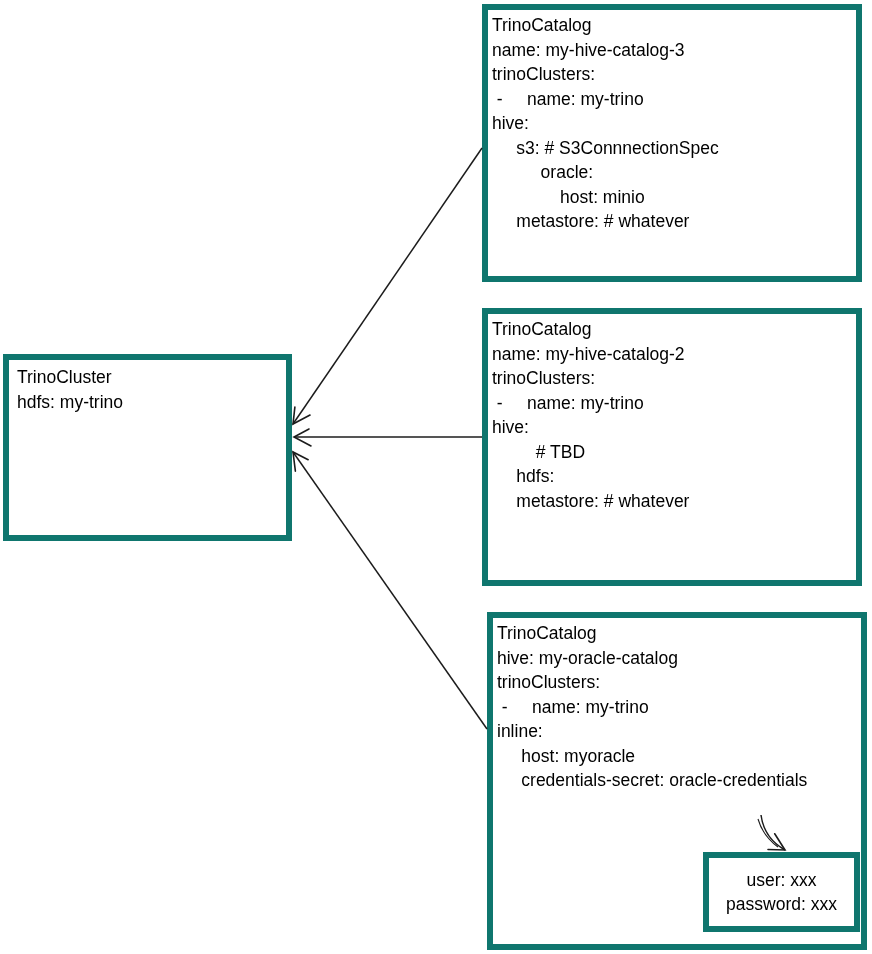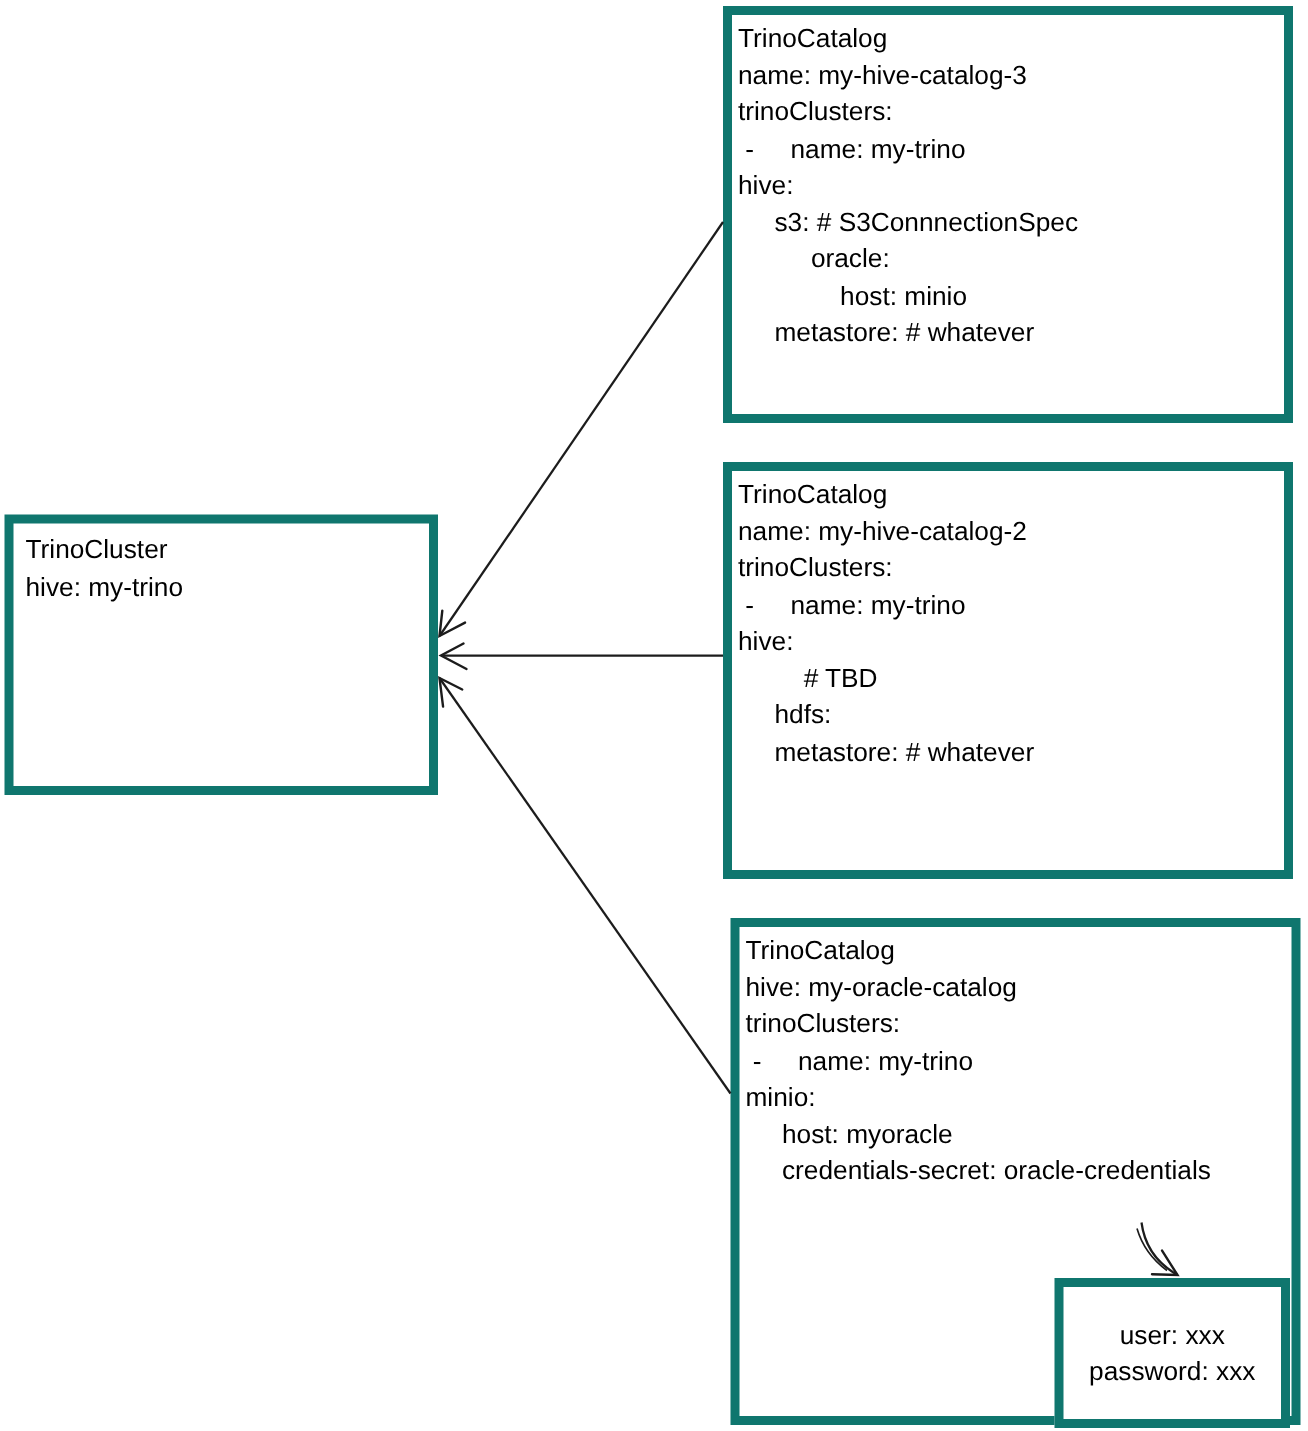--- a/index.html
+++ b/index.html
@@ -31,21 +31,21 @@
     font-size: 17.5px;
     line-height: 24.5px;
     padding: 3px 4px;
     z-index: 2;
   }
   .tl {
     white-space: pre;
   }
   #cluster-box {
     left: 3px;
-    top: 343px;
+    top: 354px;
     width: 289px;
     height: 187px;
     padding: 5px 8px;
   }
   #catalog-box-1 {
     left: 482px;
     top: 4px;
     width: 380px;
     height: 278px;
   }
@@ -58,21 +58,21 @@
   #catalog-box-3 {
     left: 487px;
     top: 612px;
     width: 380px;
     height: 338px;
   }
   #secret-box {
     left: 703px;
     top: 852px;
     width: 157px;
-    height: 100px;
+    height: 80px;
     z-index: 3;
     display: flex;
     flex-direction: column;
     justify-content: center;
     align-items: center;
     padding: 12px;
   }
 </style>
 </head>
 <body>
@@ -87,21 +87,21 @@
     </defs>
     <line x1="482" y1="148" x2="293" y2="424" stroke="#1c1c1c" stroke-width="1.5" marker-end="url(#ah)"></line>
     <line x1="482" y1="437" x2="294" y2="437" stroke="#1c1c1c" stroke-width="1.5" marker-end="url(#ah)"></line>
     <line x1="487" y1="729" x2="293" y2="452" stroke="#1c1c1c" stroke-width="1.5" marker-end="url(#ah)"></line>
     <path d="M 761 815 Q 764 838 785 850" fill="none" stroke="#1c1c1c" stroke-width="1.5" marker-end="url(#ah)"></path>
     <path d="M 758 819 Q 763 836 778 847" fill="none" stroke="#1c1c1c" stroke-width="1.1"></path>
   </svg>
 
   <div class="box" id="cluster-box">
       <div class="tl">TrinoCluster</div>
-      <div class="tl">hive: my-trino</div>
+      <div class="tl">hdfs: my-trino</div>
     </div>
 
   <div class="box" id="catalog-box-1">
       <div class="tl">TrinoCatalog</div>
       <div class="tl">name: my-hive-catalog-3</div>
       <div class="tl">trinoClusters:</div>
       <div class="tl"> -     name: my-trino</div>
       <div class="tl">hive:</div>
       <div class="tl">     s3: # S3ConnnectionSpec</div>
       <div class="tl">          oracle:</div>
@@ -118,21 +118,21 @@
       <div class="tl">         # TBD</div>
       <div class="tl">     hdfs:</div>
       <div class="tl">     metastore: # whatever</div>
     </div>
 
   <div class="box" id="catalog-box-3">
       <div class="tl">TrinoCatalog</div>
       <div class="tl">hive: my-oracle-catalog</div>
       <div class="tl">trinoClusters:</div>
       <div class="tl"> -     name: my-trino</div>
-      <div class="tl">minio:</div>
+      <div class="tl">inline:</div>
       <div class="tl">     host: myoracle</div>
       <div class="tl">     credentials-secret: oracle-credentials</div>
     </div>
 
   <div class="box" id="secret-box">
       <div class="tl">user: xxx</div>
       <div class="tl">password: xxx</div>
     </div>
 
 </div>

